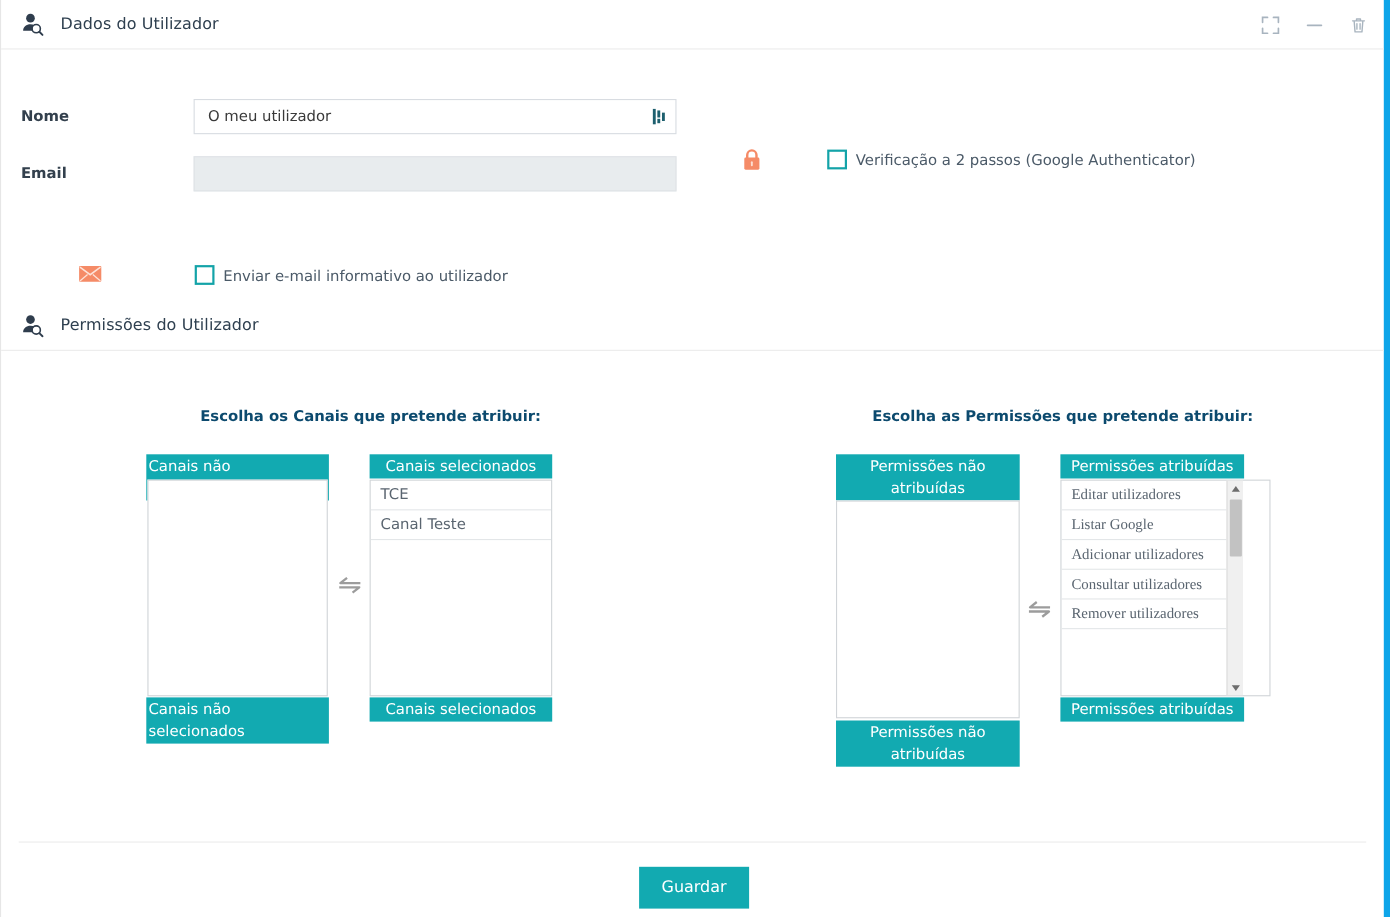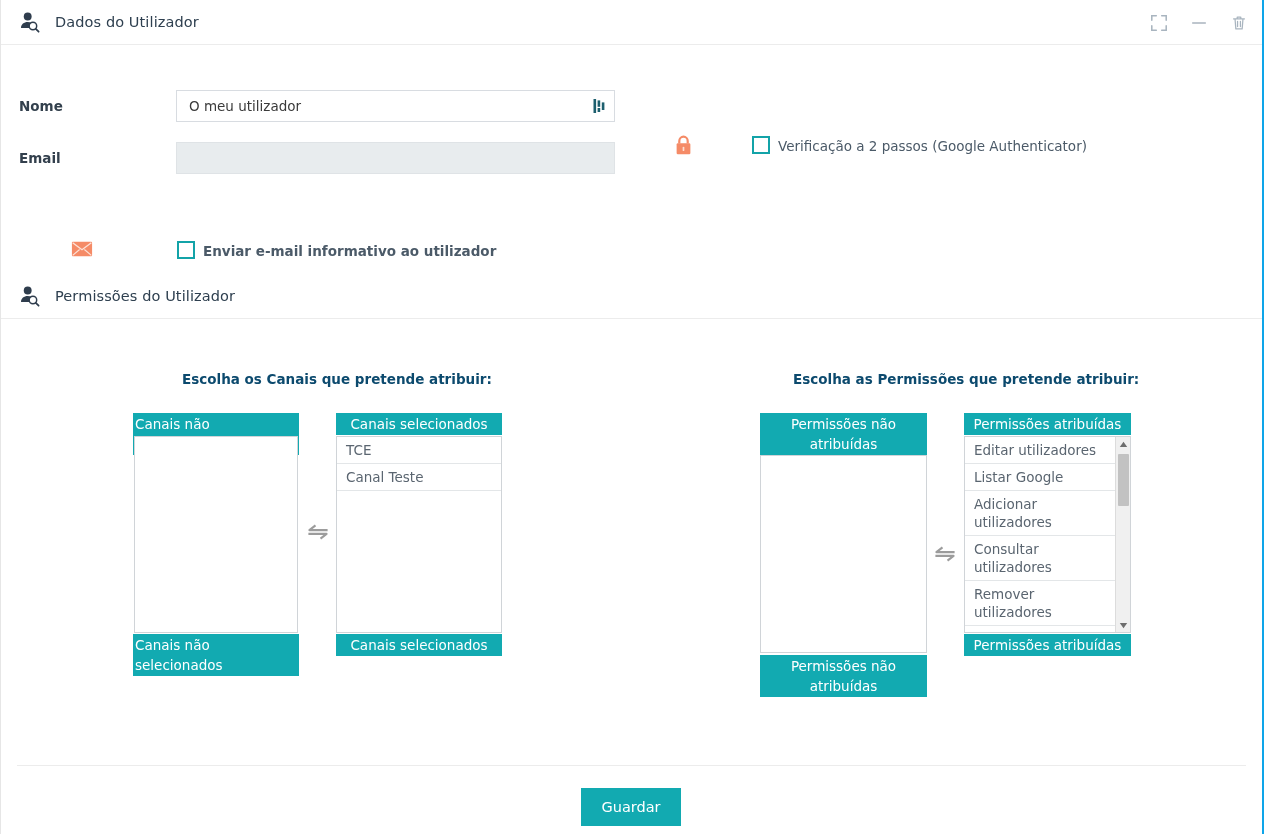--- a/index.html
+++ b/index.html
@@ -8,21 +8,21 @@
     width: 1264px; height: 834px;
     background: #ffffff;
     font-family: "DejaVu Sans", "Liberation Sans", sans-serif;
     overflow: hidden;
   }
   .window {
     position: relative;
     width: 1264px; height: 834px;
     background: #ffffff;
     border-left: 1px solid #e6e6e6;
-    border-right: 2px solid #0ea5e9;
+    border-right: 6px solid #0ea5e9;
   }
 
   
   .section-header {
     position: absolute;
     left: 0; right: 0;
     height: 45px;
     display: flex;
     align-items: center;
     border-bottom: 1px solid #ececec;
@@ -120,21 +120,21 @@
   #cbx-2fa { left: 751px; top: 90px; }
   #cbx-mail { left: 176px; top: 195px; }
 
   .cbx-label {
     position: absolute;
     font-size: 13.5px;
     color: #4b5a68;
     white-space: nowrap;
   }
   #lbl-2fa  { left: 777px; top: 92px; }
-  #lbl-mail { left: 202px; top: 197px; font-weight: bold; }
+  #lbl-mail { left: 202px; top: 197px; }
 
   
   .dual-title {
     position: absolute;
     font-size: 13.5px;
     font-weight: 600;
     color: #0c4a6e;
     white-space: nowrap;
   }
   #dual-title-canais { left: 181px; top: 371px; }
@@ -307,21 +307,21 @@
   <div class="list-head center" style="left:759px; top:413px; width:167px;">Permissões não atribuídas</div>
   <div class="list-box" style="left:759px; top:455px; width:167px; height:198px;"></div>
   <div class="list-foot center" style="left:759px; top:655px; width:167px;">Permissões não atribuídas</div>
 
   <svg class="swap-icon" style="left:933px; top:546px;" viewBox="0 0 22 16">
     <path d="M8.5 1.3L2.4 6.1h18.2" fill="none" stroke="#9c9c9c" stroke-width="2.1" stroke-linejoin="round"></path>
     <path d="M13.5 14.7l6.1-4.8H1.4" fill="none" stroke="#9c9c9c" stroke-width="2.1" stroke-linejoin="round"></path>
   </svg>
 
   <div class="list-head center" style="left:963px; top:413px; width:167px;">Permissões atribuídas</div>
-  <div class="list-box" style="left:963px; top:436px; width:167px; height:197px;">
+  <div class="list-box" style="left:963px; top:436px; width:191px; height:197px;font-family:Liberation Serif, serif;">
       <div class="list-item wrap" style="width: 150px;">Editar utilizadores</div>
       <div class="list-item wrap" style="width: 150px;">Listar Google</div>
       <div class="list-item wrap" style="width: 150px;">Adicionar utilizadores</div>
       <div class="list-item wrap" style="width: 150px;">Consultar utilizadores</div>
       <div class="list-item wrap" style="width: 150px;">Remover utilizadores</div>
     </div>
 
   <div class="sbar" style="left:1114px; top:437px; width:15px; height:195px;">
     <div class="arr" style="top:0;">
       <svg width="9" height="7" viewBox="0 0 9 7">

